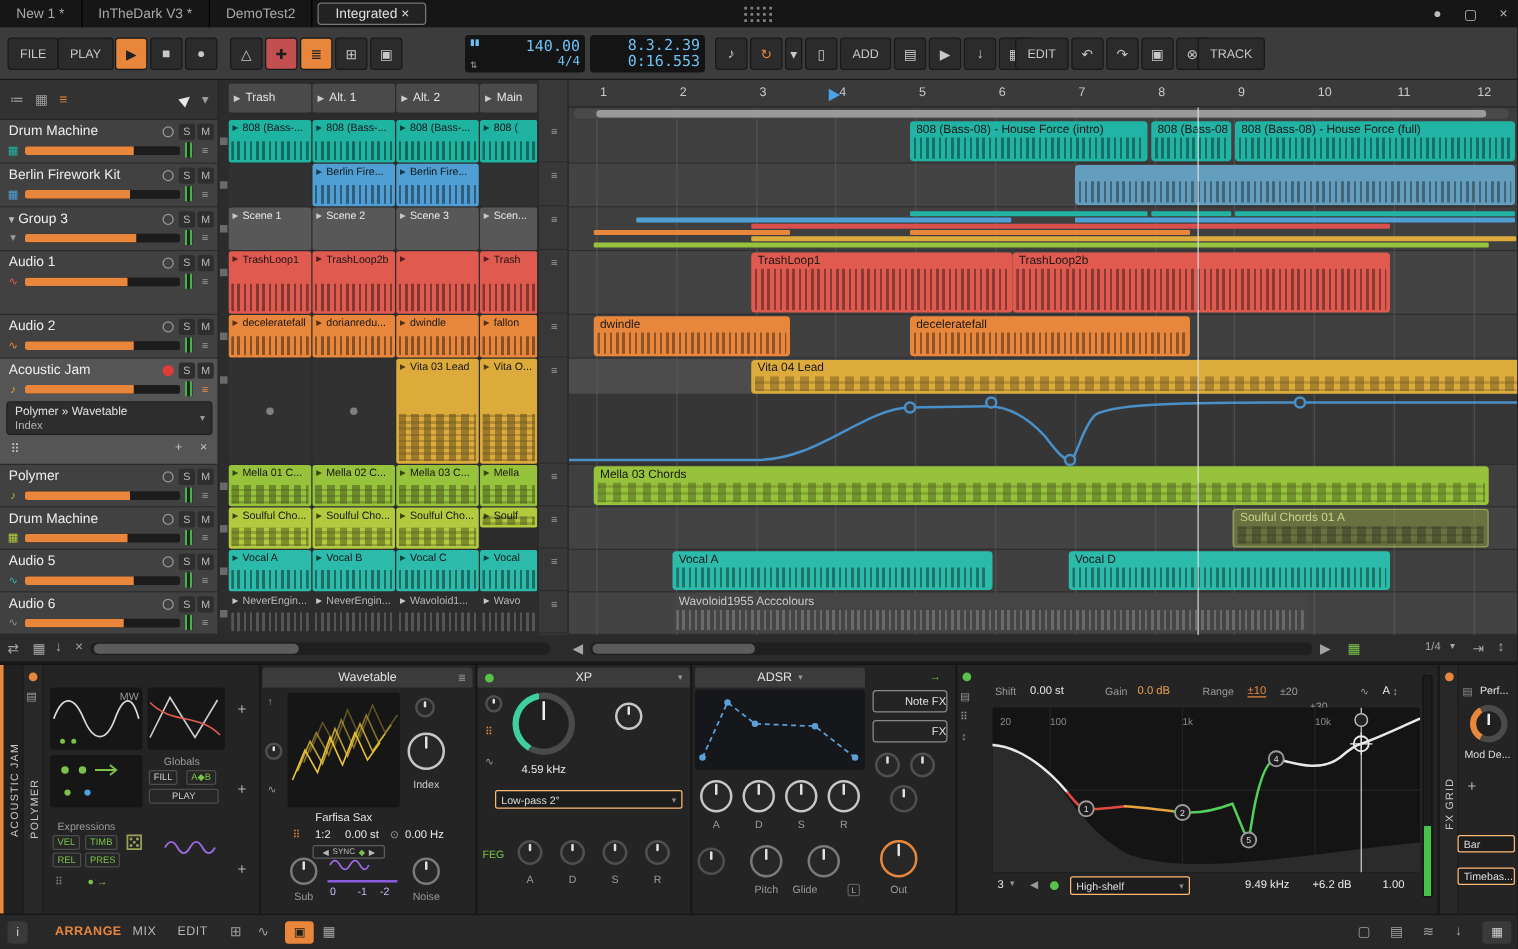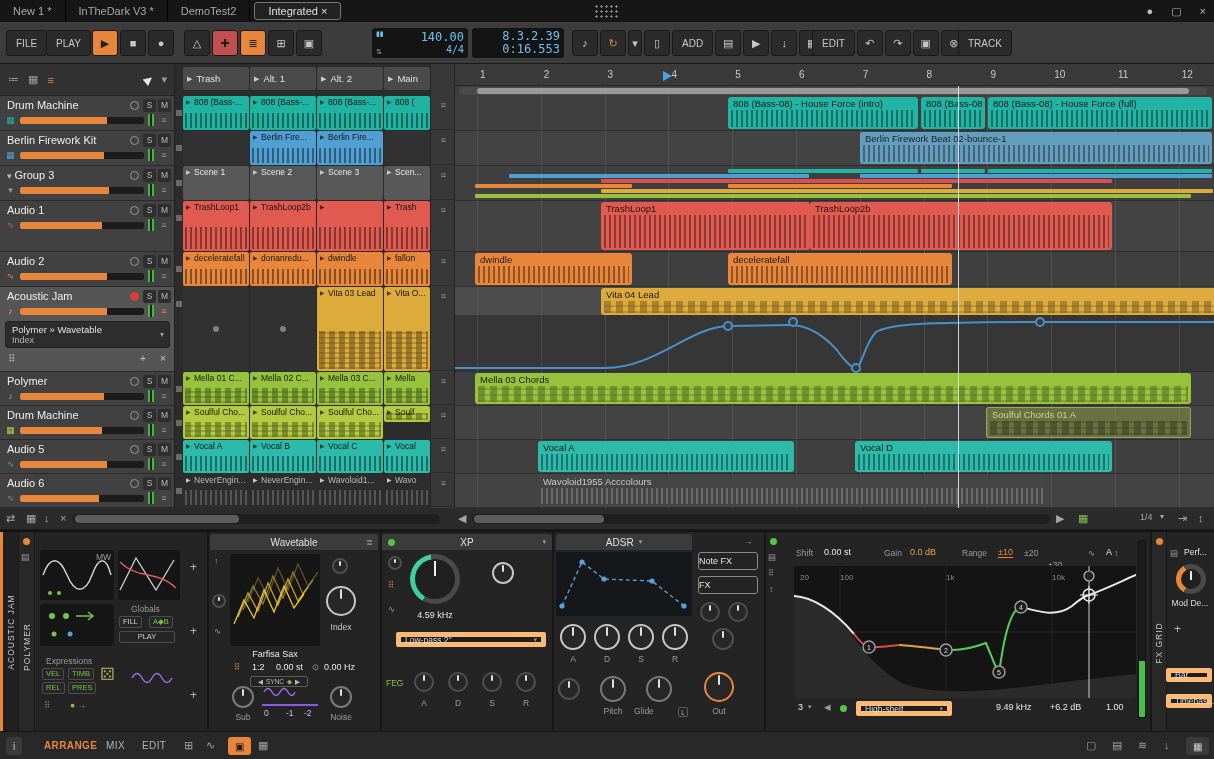--- a/index.html
+++ b/index.html
@@ -132,24 +132,24 @@
 .chip.white{color:#cfcfcf}
 .kn{position:absolute;border-radius:50%;background:#272727;border:2px solid #7a7a7a}
 .kn::after{content:"";position:absolute;left:50%;top:1px;width:2px;height:40%;margin-left:-1px;background:#e0e0e0;border-radius:1px}
 .kn.dark{border-color:#4f4f4f}
 .kn.light{border-color:#c6c6c6}
 .kn.orangek{border-color:#e8873c}
 .bigknob{position:absolute;border-radius:50%;background:conic-gradient(from 210deg,#3fd0a0 0 140deg,#4a4a4a 140deg 360deg)}
 .bigknob::before{content:"";position:absolute;inset:5px;background:#202020;border-radius:50%}
 .bigknob::after{content:"";position:absolute;left:50%;top:7px;width:2px;height:30%;margin-left:-1px;background:#eee}
 .bigknob.orangearc{background:conic-gradient(from 210deg,#e8873c 0 120deg,#4a4a4a 120deg 360deg)}
-.dd{position:absolute;background:#1d1d1d;border:5px solid #fdba74;border-radius:2px;color:#ddd;font-size:8.5px;
+.dd{position:absolute;background:#1d1d1d;border:1px solid #fdba74;border-radius:2px;color:#ddd;font-size:8.5px;
   display:flex;align-items:center;padding:0 4px;white-space:nowrap}
 .dd .ddchev{margin-left:auto;color:#888;font-size:7px}
-.fxbox{position:absolute;border:1px solid #8a8a8a;border-radius:3px;color:#e3e3e3;font-size:9px;display:flex;align-items:center;justify-content:flex-start}
+.fxbox{position:absolute;border:1px solid #8a8a8a;border-radius:3px;color:#e3e3e3;font-size:9px;display:flex;align-items:center;justify-content:flex-end}
 .plusbtn{position:absolute;width:15px;height:15px;color:#b5b5b5;font-size:12px;text-align:center;line-height:14px}
 .die{position:absolute;color:#9aa05a;font-size:17px}
 .pill{position:absolute;border:1px solid #5c5c5c;border-radius:2px;color:#b9b9b9;font-size:6.5px;display:flex;align-items:center;justify-content:center;gap:3px}
 .vmeter{position:absolute;width:8px;background:linear-gradient(to top,#46c24a 0 32%,#1c1c1c 32%);border-radius:2px;border:1px solid #111}
 .eqfreq{font-size:8px;fill:#8a8a8a;font-family:"Liberation Sans",sans-serif}
 .eqpt{fill:#1c1c1c;stroke:#9a9a9a;stroke-width:1.5}
 .eqnum{font-size:7px;fill:#ddd;text-anchor:middle;font-family:"Liberation Sans",sans-serif}
 .eqtarget{fill:none;stroke:#e8e8e8;stroke-width:1.5}
 
 #statusbar{position:absolute;left:0;top:731px;width:100%;height:28px;background:#282828;border-top:1px solid #161616}
@@ -687,21 +687,20 @@
         </div>
         <div class="aclip " style="left: 466px; top: 33px; width: 64px; height: 32px; background: rgb(33, 179, 163);">
           <div class="alab">808 (Bass-08)</div>
           <div class="apat wave"></div>
         </div>
         <div class="aclip " style="left: 533px; top: 33px; width: 224px; height: 32px; background: rgb(33, 179, 163);">
           <div class="alab">808 (Bass-08) - House Force (full)</div>
           <div class="apat wave"></div>
         </div>
         <div class="aclip  dim" style="left: 405px; top: 68px; width: 352px; height: 32px; background: rgb(106, 174, 212);">
-          <div class="alab">Berlin Firework Beat 02-bounce-1</div>
           <div class="apat wave"></div>
         </div>
         <div class="aclip " style="left: 146px; top: 138px; width: 209px; height: 48px; background: rgb(224, 90, 80);">
           <div class="alab">TrashLoop1</div>
           <div class="apat wave"></div>
         </div>
         <div class="aclip " style="left: 355px; top: 138px; width: 302px; height: 48px; background: rgb(224, 90, 80);">
           <div class="alab">TrashLoop2b</div>
           <div class="apat wave"></div>
         </div>

